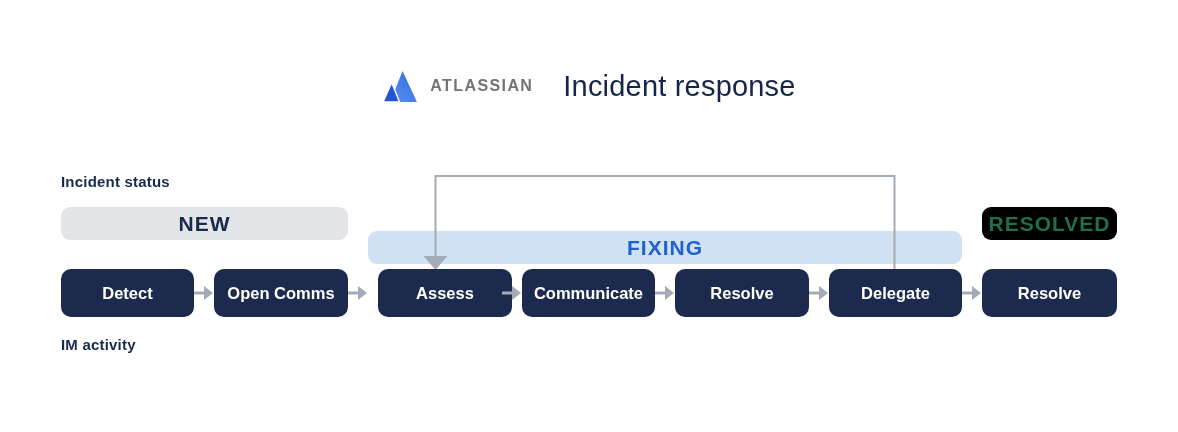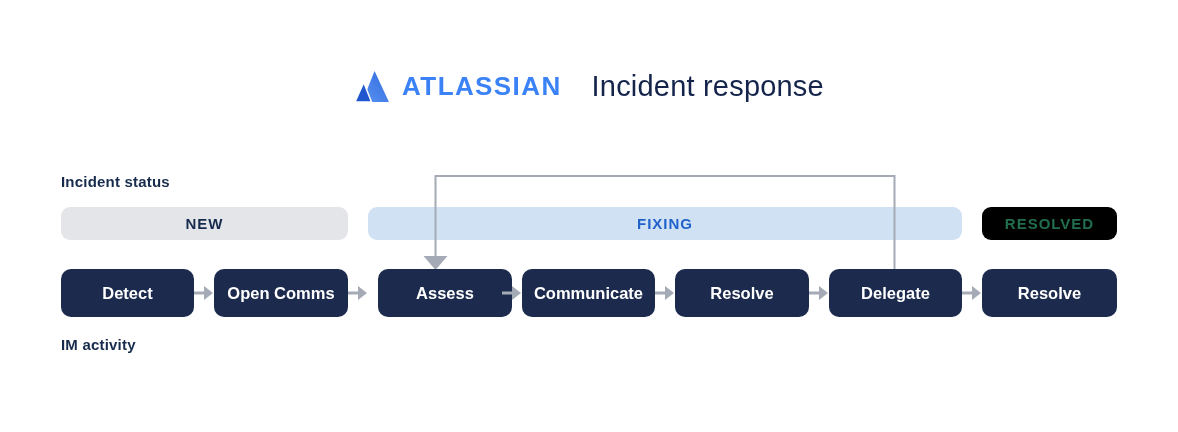--- a/index.html
+++ b/index.html
@@ -16,22 +16,22 @@
   .hdr {
     position: absolute;
     left: 0; right: 0; top: 66px;
     height: 40px;
     display: flex;
     align-items: center;
     justify-content: center;
   }
   .logo { display: inline-flex; width: 37px; height: 37px; margin-right: 11px; }
   .brand {
-    color: #3b82f6;
-    font-size: 26px;
+    color: #737373;
+    font-size: 16px;
     font-weight: 800;
     letter-spacing: 1.4px;
   }
   .title {
     color: #14244a;
     font-size: 29px;
     font-weight: 500;
     margin-left: 30px;
     letter-spacing: 0.2px;
   }
@@ -51,27 +51,27 @@
 
   
   .bar {
     position: absolute;
     top: 207px;
     height: 33px;
     border-radius: 9px;
     display: flex;
     align-items: center;
     justify-content: center;
-    font-size: 15px;
+    font-size: 21px;
     font-weight: 700;
     letter-spacing: 1px;
     z-index: 1;
   }
   .bar-new      { left: 61px;  width: 287px; background: #e3e5e9; color: #172b4d; }
-  .bar-fixing   { left: 368px; width: 594px; background: #d0e1f3; color: #1f62cc; }
+  .bar-fixing   { left: 368px; width: 594px; background: #d0e1f3; color: #1f62cc; margin-top: 24px; }
   .bar-resolved { left: 982px; width: 135px; background: #000000; color: #216e4e; }
 
   
   .loop-svg {
     position: absolute;
     left: 0; top: 0;
     width: 1178px; height: 432px;
     z-index: 2;
     pointer-events: none;
   }

